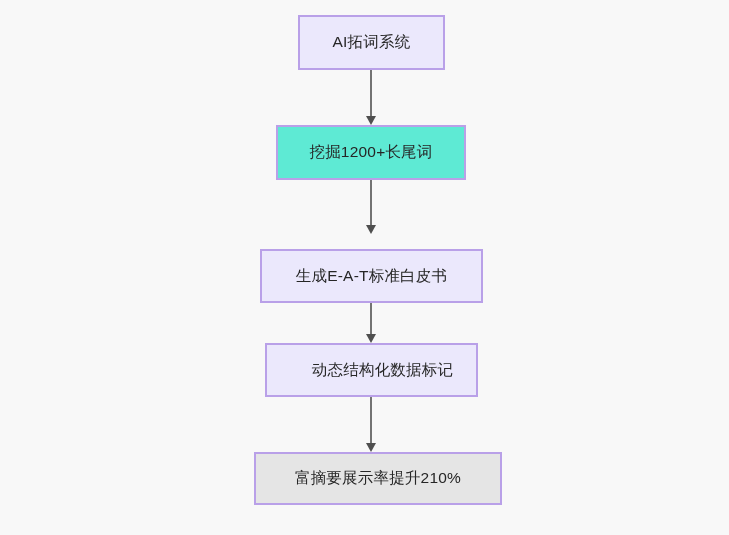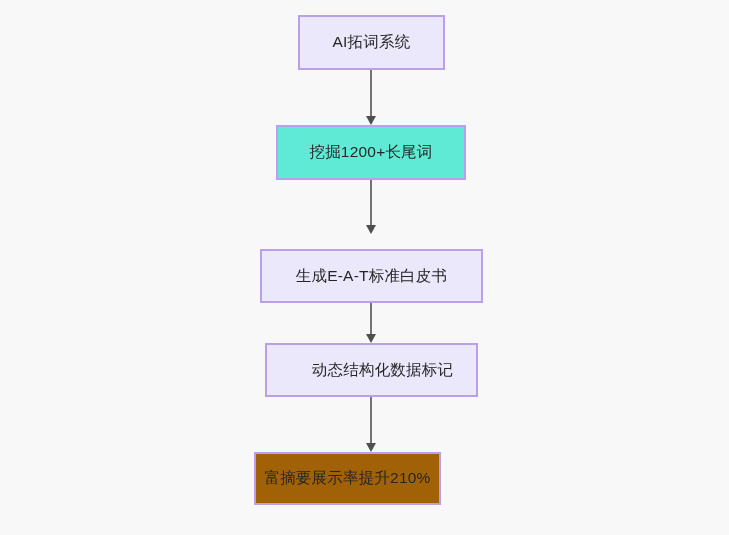--- a/index.html
+++ b/index.html
@@ -84,17 +84,17 @@
   </div>
   <div class="node" style="left: 276px; top: 125px; width: 190px; height: 55px; background: #5eead4; border-color: rgb(185, 160, 232); color: rgb(38, 38, 38);">
     <span>挖掘1200+长尾词</span>
   </div>
   <div class="node" style="left: 260px; top: 234px; width: 223px; height: 54px; background: rgb(235, 232, 252); border-color: rgb(185, 160, 232); color: rgb(38, 38, 38); margin-top: 15px;">
     <span>生成E-A-T标准白皮书</span>
   </div>
   <div class="node" style="left: 265px; top: 343px; width: 213px; height: 54px; background: rgb(235, 232, 252); border-color: rgb(185, 160, 232); color: rgb(38, 38, 38); padding-left: 22px;">
     <span>动态结构化数据标记</span>
   </div>
-  <div class="node" style="left: 254px; top: 452px; width: 187px; height: 53px; background: #a16207; border-color: rgb(185, 160, 232); color: rgb(38, 38, 38);">
+  <div class="node" style="left: 254px; top: 452px; width: 248px; height: 53px; background: #e5e5e5; border-color: rgb(185, 160, 232); color: rgb(38, 38, 38);">
     <span>富摘要展示率提升210%</span>
   </div>
 
 </div>
 
 </body></html>

